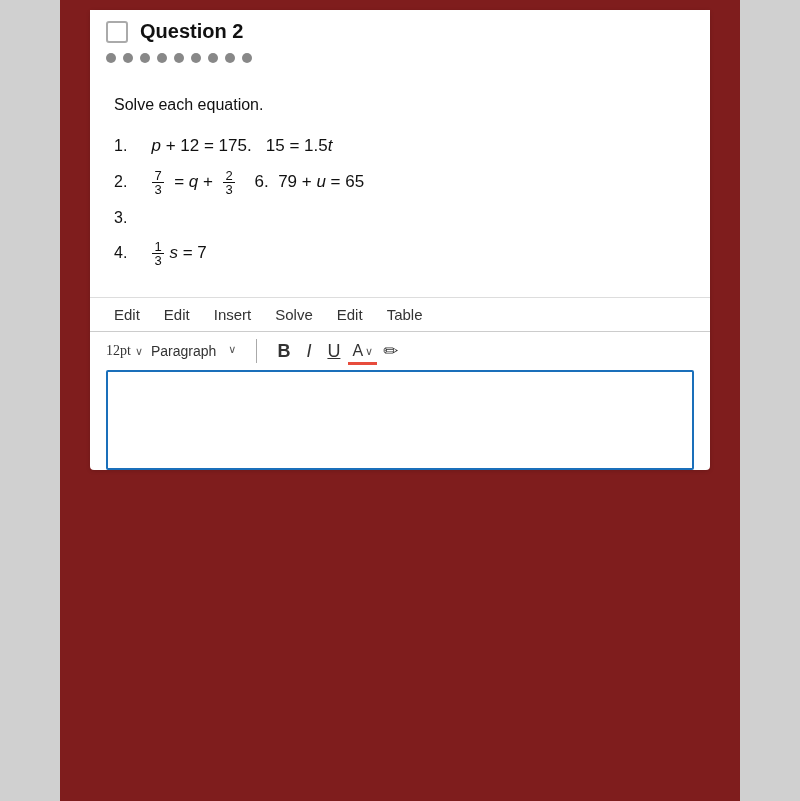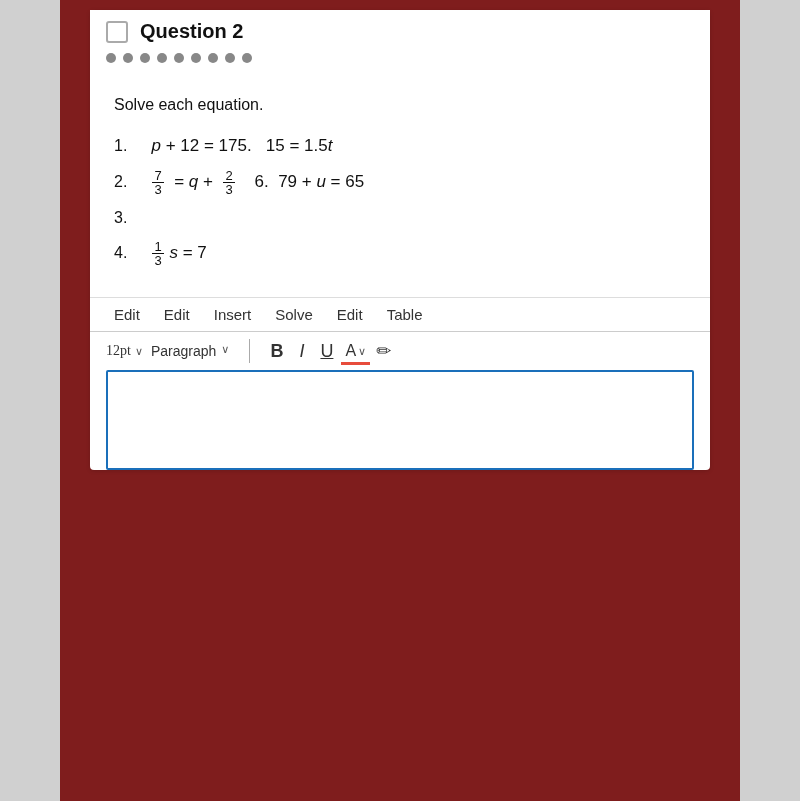--- a/index.html
+++ b/index.html
@@ -167,21 +167,21 @@
       margin-right: 8px;
       cursor: pointer;
     }
 
     .toolbar-paragraph {
       font-size: 14px;
       color: #333;
       font-family: Arial, sans-serif;
       display: flex;
       align-items: flex-start;
-      gap: 3px;
+      gap: 10px;
       margin-right: 8px;
       cursor: pointer;
     }
 
     .toolbar-sep {
       width: 1px;
       height: 24px;
       background: #aaa;
       margin: 0 12px;
     }

